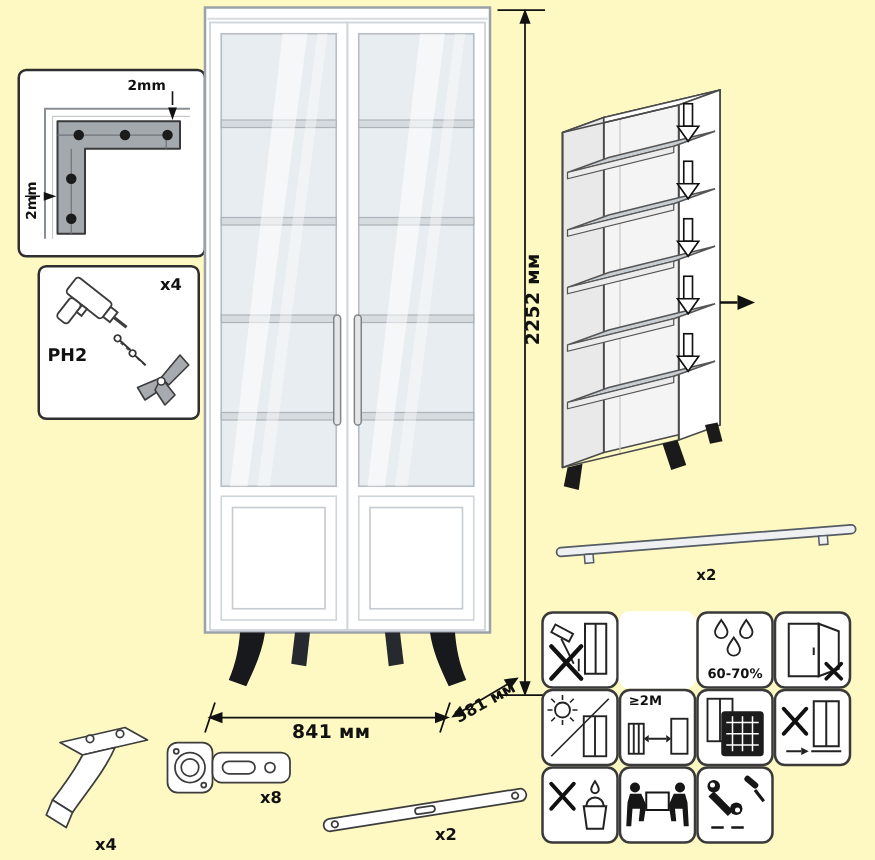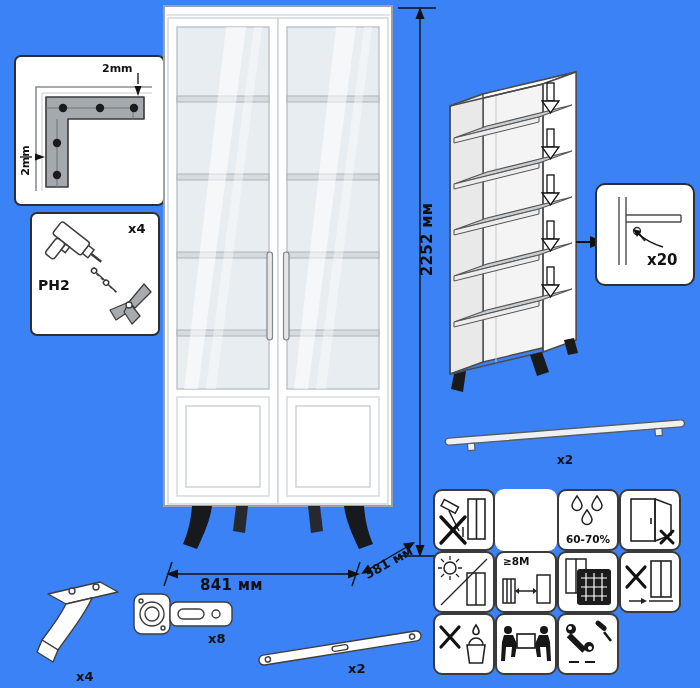--- a/index.html
+++ b/index.html
@@ -1,17 +1,17 @@
 <!DOCTYPE html>
 <html><head>
 <meta charset="utf-8">
 <style>
   html,body{margin:0;padding:0}
   body{font-family:"DejaVu Sans","Liberation Sans",sans-serif;background:#fff;color:#111}
-  #page{position:relative;width:700px;height:688px;background:#3b82f6;overflow:hidden}
+  #page{position:relative;width:700px;height:688px;background:#fef9c3;overflow:hidden}
   .abs{position:absolute}
   .panel{position:absolute;background:#fff;border:2px solid #2f2f2f;border-radius:7px}
   .lbl{position:absolute;font-weight:700;color:#111;white-space:nowrap;line-height:1}
   .dim{font-size:15px;letter-spacing:.3px}
   .count{font-size:13px}
   .rot90{transform:rotate(-90deg)}
   .icon-grid{position:absolute;display:grid;grid-template-columns:repeat(4,62px);grid-auto-rows:62px;gap:0}
   .icon-cell{position:relative;background:#fff;border:2px solid #3a3a3a;border-radius:9px;overflow:hidden}
   .icon-cell.empty{border:none}
   .icon-txt{position:absolute;left:0;right:0;text-align:center;font-weight:700;color:#111}
@@ -134,21 +134,21 @@
       <rect x="133.5" y="252" width="5.5" height="88" rx="2.7" fill="#e6e6e6" stroke="#7e858c" stroke-width="1.2"></rect>
     </g>
     <g>
       <path d="M42,506 L62,506 C60,520 55,532 47,549 L33,544 C39,530 41,518 42,506 Z" fill="#17191c"></path>
       <path d="M194,506 L214,506 C215,518 217,530 223,544 L209,549 C201,532 196,520 194,506 Z" fill="#17191c"></path>
       <path d="M86,506 L98,506 L95,533 L83,531 Z" fill="#26292d"></path>
       <path d="M158,506 L170,506 L173,531 L161,533 Z" fill="#26292d"></path>
     </g>
   </svg>
   <span class="lbl dim rot90" style="left:372px;top:232px;width:110px;text-align:center">2252 мм</span>
-  <span class="lbl dim" style="left:200px;top:578px;width:130px;">841 мм</span>
+  <span class="lbl dim" style="left:200px;top:578px;width:130px;text-align:center">841 мм</span>
   <span class="lbl" style="left:362px;top:556px;font-size:13px;transform:rotate(-29deg)">381 мм</span>
 
   <svg class="abs" style="left:438px;top:30px" width="166" height="368" viewBox="0 0 166 368">
     <g fill="#ffffff" stroke="#4b4b4b" stroke-width="1.4" stroke-linejoin="round">
       <polygon points="45,64 138,42 138,310 45,332" fill="#f4f4f4"></polygon>
       <polygon points="12,76 105,54 138,42 45,64" fill="#ffffff"></polygon>
       <polygon points="12,76 45,64 45,332 12,344" fill="#e9e9e9"></polygon>
       <polygon points="105,54 138,42 138,310 105,322" fill="#ffffff"></polygon>
       <line x1="58" y1="66" x2="58" y2="334" stroke="#c9c9c9" stroke-width="1"></line>
       <polyline points="12,76 105,54 105,322 12,344 12,76" fill="none"></polyline>
@@ -201,38 +201,20 @@
       <polygon points="16,344 28,341 25,362 13,359"></polygon>
       <polygon points="92,325 104,322 111,342 99,346"></polygon>
       <polygon points="126,310 136,308 140,323 130,325"></polygon>
     </g>
     <g fill="#111">
       <line x1="138" y1="212" x2="152" y2="212" stroke="#111" stroke-width="2"></line>
       <polygon points="152,206 152,218 166,212"></polygon>
     </g>
   </svg>
 
-  <div class="panel" style="left:595px;top:183px;width:96px;height:99px;border-radius:10px">
-    <svg width="92" height="95" viewBox="0 0 92 95" style="display:block">
-      <g stroke="#4b4b4b" fill="none" stroke-width="1.4">
-        <line x1="22" y1="12" x2="22" y2="80"></line>
-        <line x1="29" y1="12" x2="29" y2="80"></line>
-        <line x1="29" y1="30" x2="84" y2="30"></line>
-        <line x1="29" y1="37" x2="84" y2="37"></line>
-        <line x1="84" y1="30" x2="84" y2="37"></line>
-      </g>
-      <g>
-        <circle cx="40" cy="46" r="3.5" fill="#fff" stroke="#333" stroke-width="1.3"></circle>
-        <line x1="40" y1="46" x2="48" y2="56" stroke="#333" stroke-width="2"></line>
-      </g>
-      <path d="M66,62 Q52,58 40,48" fill="none" stroke="#111" stroke-width="1.6"></path>
-      <polygon points="36,44 44,46 40,52" fill="#111"></polygon>
-    </svg>
-    <span class="lbl" style="left:50px;top:68px;font-size:15px">x20</span>
-  </div>
 
   <div class="abs" style="left:437px;top:412px;width:256px;height:56px">
     <svg width="256" height="40" viewBox="0 0 256 40" style="display:block">
       <g transform="rotate(-4.5 128 22)">
         <rect x="8" y="17" width="240" height="7" rx="3.5" fill="#eef0f2" stroke="#565c63" stroke-width="1.4"></rect>
         <rect x="30" y="24" width="7" height="7" fill="#eef0f2" stroke="#565c63" stroke-width="1.2"></rect>
         <rect x="218" y="24" width="7" height="7" fill="#eef0f2" stroke="#565c63" stroke-width="1.2"></rect>
       </g>
     </svg>
     <span class="lbl" style="left:120px;top:42px;font-size:12px">x2</span>
@@ -312,21 +294,21 @@
         <g stroke="#222" fill="none" stroke-width="1.5">
           <rect x="6" y="26" width="12" height="24"></rect>
           <line x1="10" y1="26" x2="10" y2="50"></line>
           <line x1="14" y1="26" x2="14" y2="50"></line>
           <rect x="40" y="22" width="13" height="28"></rect>
           <line x1="22" y1="38" x2="36" y2="38"></line>
         </g>
         <polygon points="36,35 36,41 40,38" fill="#222"></polygon>
         <polygon points="22,35 22,41 18,38" fill="#222"></polygon>
       </svg>
-      <span class="lbl" style="left:6px;top:3px;font-size:10.5px">≥8M</span>
+      <span class="lbl" style="left:6px;top:3px;font-size:10.5px">≥2M</span>
     </div>
 
     <div class="icon-cell">
       <svg width="58" height="58" viewBox="0 0 58 58">
         <g stroke="#222" fill="none" stroke-width="1.5">
           <rect x="7" y="6" width="20" height="34"></rect>
           <line x1="17" y1="6" x2="17" y2="40"></line>
         </g>
         <rect x="18" y="16" width="34" height="36" rx="3" fill="#1c1c1c"></rect>
         <g stroke="#fff" stroke-width="1.2">

